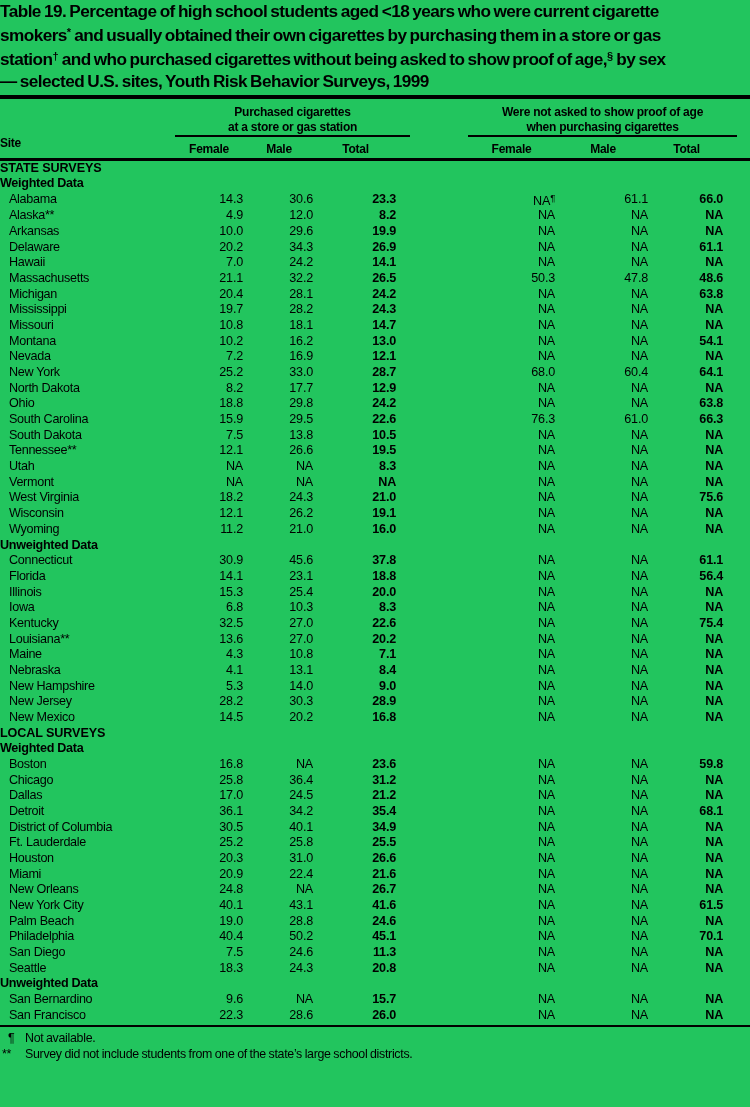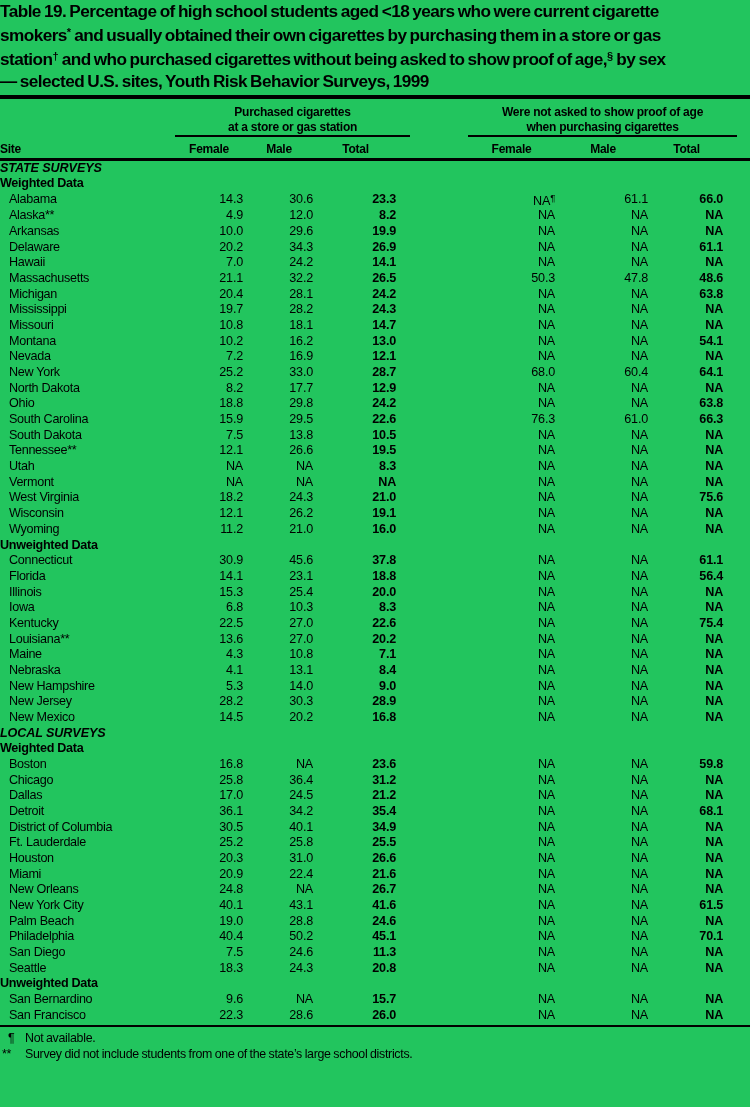--- a/index.html
+++ b/index.html
@@ -15,33 +15,33 @@
     padding:1px 0 3px 0;
   }
   .title .tsup{font-size:11px;vertical-align:5px;letter-spacing:0;}
   .rule1{height:4px;background:#000;}
   
   table{width:750px;border-collapse:collapse;table-layout:fixed;}
   th,td{padding:0;}
   thead th{font-weight:700;font-size:12px;letter-spacing:-0.25px;}
   th.grp{border-bottom:2.5px solid #000;text-align:center;vertical-align:bottom;
          padding-top:6px;line-height:15.2px;white-space:nowrap;}
-  th.site-h{text-align:left;vertical-align:bottom;border-bottom:3.5px solid #000;padding-bottom:2px;}
+  th.site-h{text-align:left;vertical-align:bottom;border-bottom:3.5px solid #000;padding-bottom:8px;}
   th.gap,th.edge{border-bottom:3.5px solid #000;}
   tr.cols th{border-bottom:3.5px solid #000;text-align:center;height:19px;
              vertical-align:bottom;padding-bottom:2px;}
   .pr2{padding-right:2px;}
   .pr3{padding-right:3px;}
   .pr14{padding-right:14px;}
   tbody td{font-size:12.6px;line-height:13px;}
   tbody tr{height:15.68px;}
   td.site{text-align:left;padding-left:9px;letter-spacing:-0.3px;white-space:nowrap;}
   td.n{text-align:right;letter-spacing:-0.2px;white-space:nowrap;}
   .b{font-weight:700;}
-  tr.sec td{font-weight:700;letter-spacing:-0.1px;font-style:italic;}
+  tr.sec td{font-weight:700;letter-spacing:-0.1px;}
   tr.sub td{font-weight:700;letter-spacing:-0.3px;}
   .supmark{font-size:9.5px;vertical-align:4px;}
   
   .footnotes{border-top:2.2px solid #000;margin-top:2px;padding-top:3px;}
   .fn{font-size:12.4px;line-height:16.3px;letter-spacing:-0.3px;word-spacing:-0.5px;white-space:nowrap;}
   .mk{display:inline-block;width:25px;box-sizing:border-box;padding-left:8px;}
   .mk.wide{padding-left:2px;}
   .mk.raise{font-size:10.5px;vertical-align:2.5px;}
 </style>
 </head>
@@ -378,21 +378,21 @@
           <td class="n pr2">10.3</td>
           <td class="n pr14 b">8.3</td>
           <td class="gapc"></td>
           <td class="n pr3">NA</td>
           <td class="n pr2">NA</td>
           <td class="n pr14 b">NA</td>
           <td class="edgec"></td>
         </tr>
         <tr class="row">
           <td class="site">Kentucky</td>
-          <td class="n pr2">22.5</td>
+          <td class="n pr2">32.5</td>
           <td class="n pr2">27.0</td>
           <td class="n pr14 b">22.6</td>
           <td class="gapc"></td>
           <td class="n pr3">NA</td>
           <td class="n pr2">NA</td>
           <td class="n pr14 b">75.4</td>
           <td class="edgec"></td>
         </tr>
         <tr class="row">
           <td class="site">Louisiana**</td>

